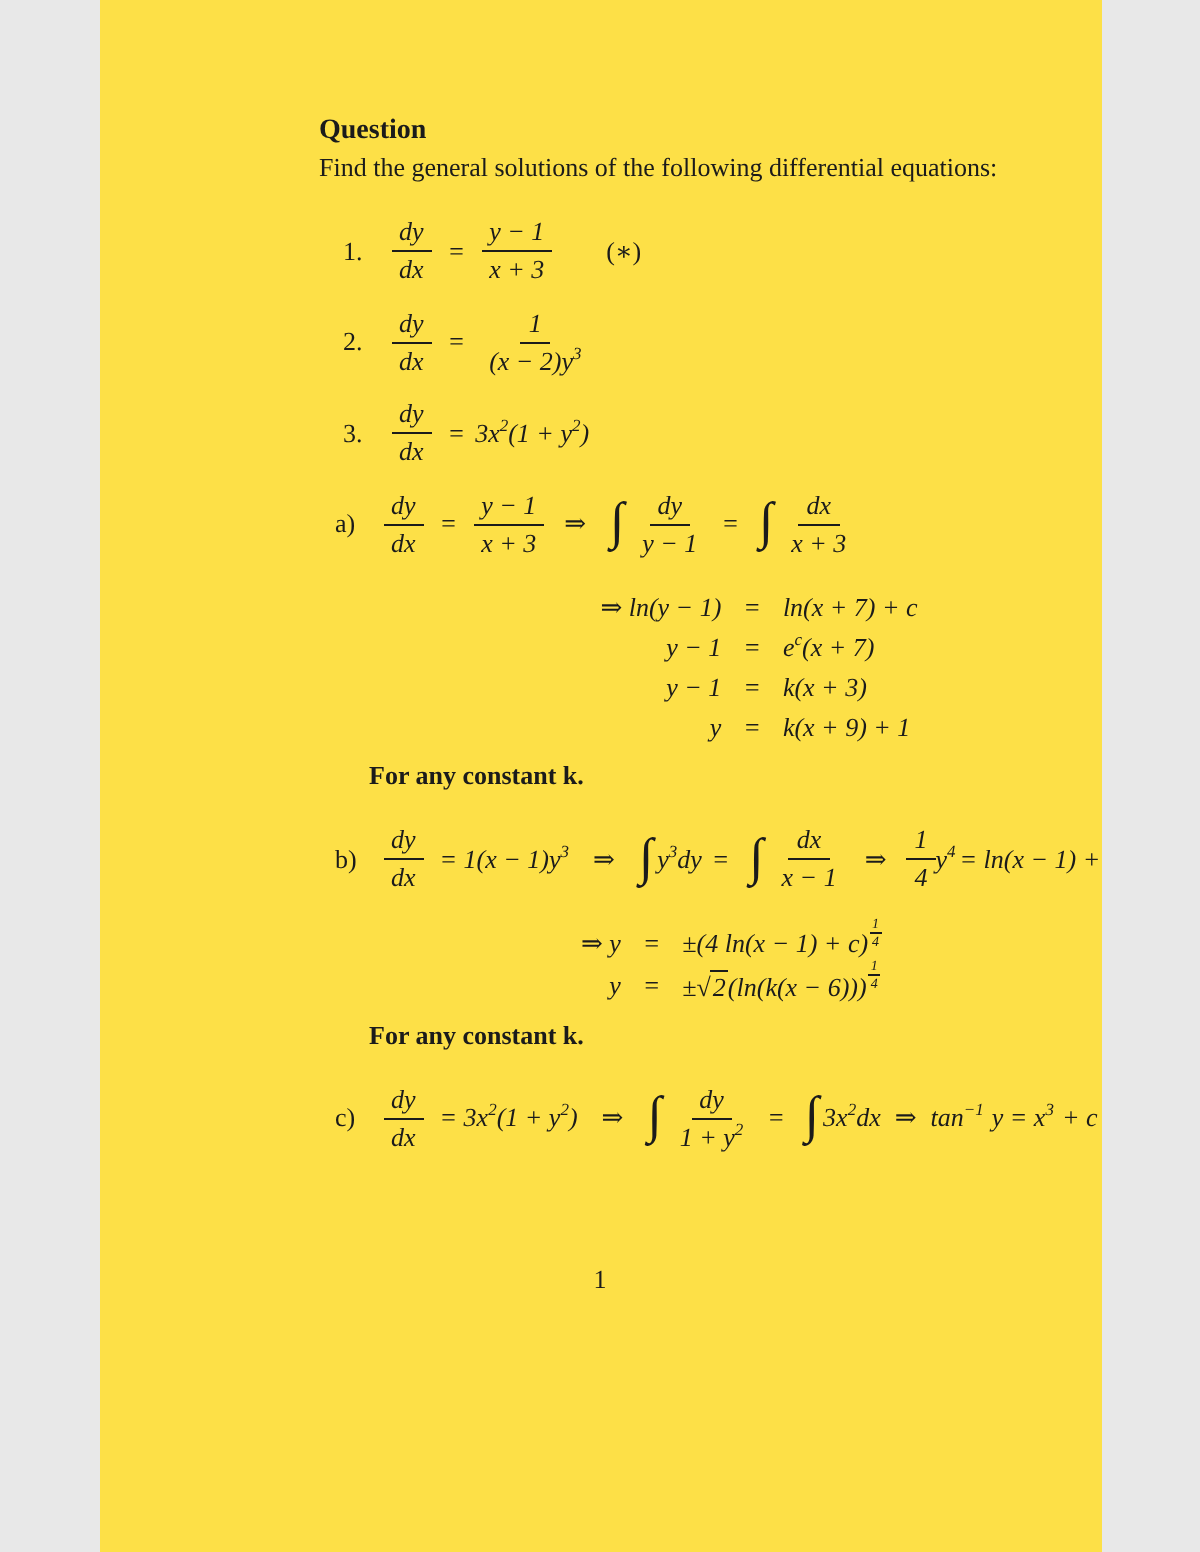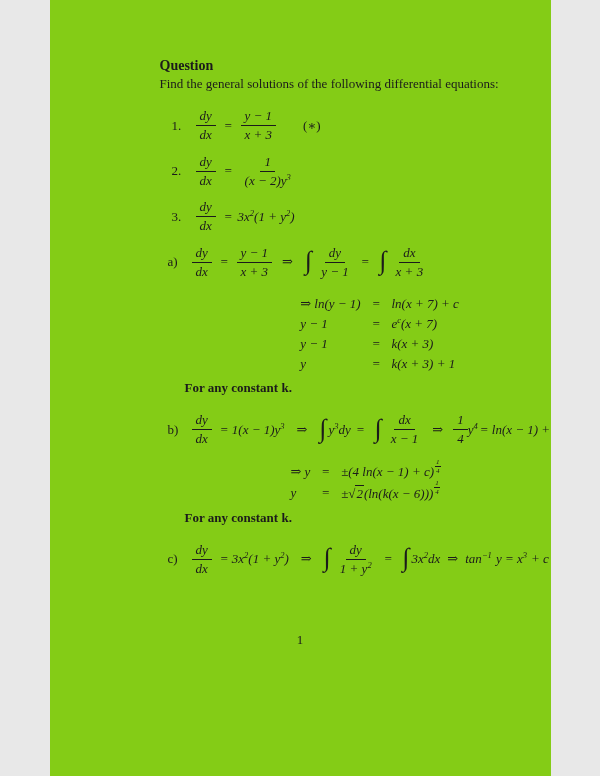--- a/index.html
+++ b/index.html
@@ -1,21 +1,21 @@
 <!DOCTYPE html>
 <html><head>
 <meta charset="utf-8">
 <style>
   html,body { margin:0; padding:0; }
   body { background:#e8e8e8; }
   .page {
     position:relative;
     width:501px; height:776px;
     margin:0 auto;
-    background:#84cc16;
+    background:#fde047;
     color:#1b1b1b;
     font-family:"Liberation Serif","DejaVu Serif",serif;
     font-size:13px;
     overflow:hidden;
   }
   .content { padding:58px 90px 0 110px; width:400px; }
   .heading { font-weight:bold; font-size:14px; margin:0 0 2px 0; }
   .intro { margin:2px 0 16px 0; }
   
   .eqrow { display:flex; align-items:center; white-space:nowrap; margin:0 0 10px 0; }
@@ -26,21 +26,21 @@
   .frac .den { display:block; padding:1px 4px 0 4px; }
   .rel { margin:0 5px; }
   .arrow { margin:0 7px; font-style:normal; }
   .int { font-size:26px; line-height:1; margin:0 2px 0 5px; font-style:normal; transform:translateY(-1px); }
   sup { font-size:8.5px; line-height:0; vertical-align:super; font-style:italic; }
   .star { margin-left:24px; font-style:normal; }
   .gapL { margin-left:4px; }
   
   .align-table { border-collapse:collapse; margin:14px auto 6px auto; }
   .align-table td { padding:2px 4px; font-style:italic; font-size:13px; }
-  .align-table td.l { text-align:left; }
+  .align-table td.l { text-align:right; }
   .align-table td.m { text-align:center; padding:2px 7px; }
   .align-table td.r { text-align:left; }
   .shift-a { transform:translateX(20px); }
   .shift-b { transform:translateX(6px); }
   .note { margin:6px 0 16px 25px; font-style:normal;font-weight:bold; }
   
   .supfrac { display:inline-flex; flex-direction:column; align-items:center;
              font-size:7px; line-height:1.15; vertical-align:top;
              position:relative; top:-6px; margin-left:1px; font-style:italic; }
   .supfrac .n { border-bottom:1px solid #1b1b1b; padding:0 1px; }
@@ -134,21 +134,21 @@
         <td class="r"><span>e</span><sup>c</sup><span>(x + 7)</span></td>
       </tr>
       <tr>
         <td class="l">y − 1</td>
         <td class="m">=</td>
         <td class="r">k(x + 3)</td>
       </tr>
       <tr>
         <td class="l">y</td>
         <td class="m">=</td>
-        <td class="r">k(x + 3) + 1</td>
+        <td class="r">k(x + 9) + 1</td>
       </tr>
     </tbody>
       </table>
 
     <div class="note">For any constant k.</div>
 
     <div class="eqrow" style="margin-left:8px;">
       <span class="lbl">b)</span>
       <span class="frac math">
         <span class="num">dy</span>

